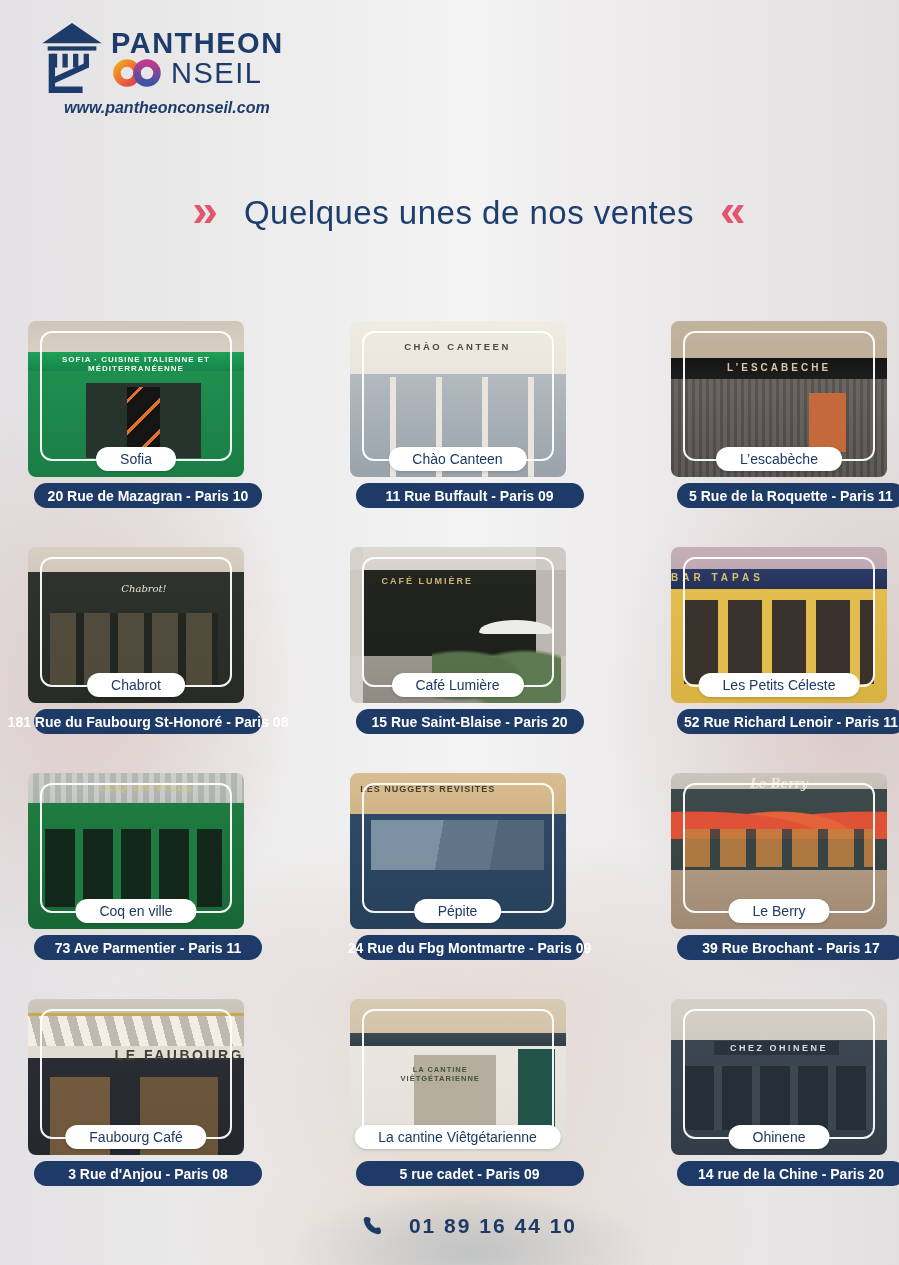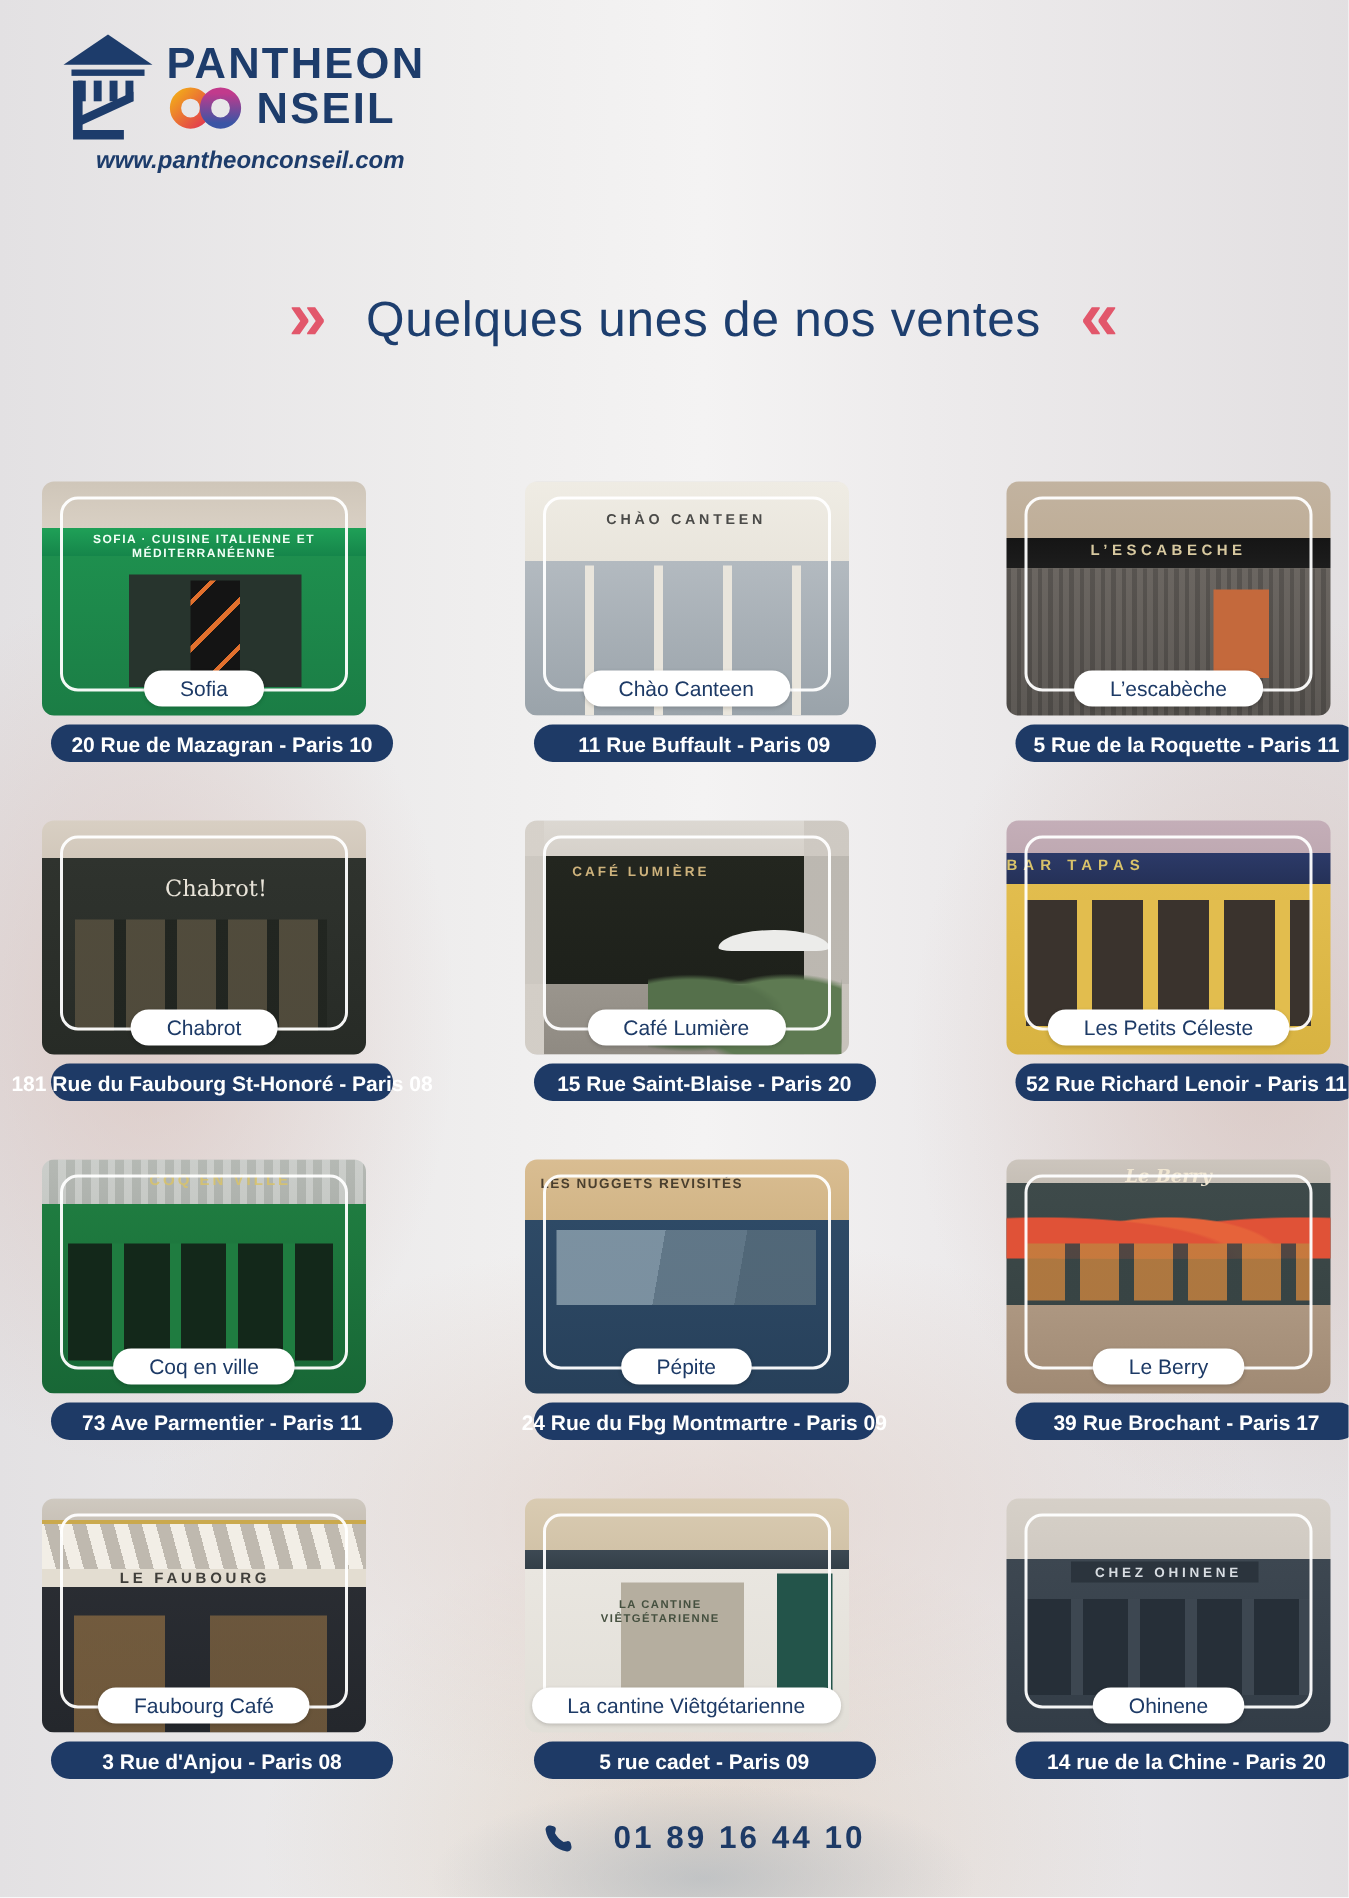--- a/index.html
+++ b/index.html
@@ -13,21 +13,21 @@
       radial-gradient(ellipse 420px 300px at 50% 97%, rgba(205,182,160,.45), transparent 70%),
       linear-gradient(90deg,#e3e1e3 0%,#efeeee 34%,#f4f3f3 50%,#edebec 66%,#e1dee0 100%);
     padding-left: 39px;
   }
 
   
   .header{position:absolute;top:22px;left:40px}
   .logo{display:flex;align-items:center;gap:7px}
   .brand-text{display:flex;flex-direction:column;line-height:1.05}
   .brand-l1{font-size:29px;font-weight:800;letter-spacing:1.5px;color:#1d3c6b}
-  .brand-l2{display:flex;align-items:flex-start;font-size:29px;font-weight:700;letter-spacing:1.5px;color:#1d3c6b}
+  .brand-l2{display:flex;align-items:center;font-size:29px;font-weight:400;letter-spacing:1.5px;color:#1d3c6b}
   .brand-l2 svg{margin-right:2px}
   .website{margin:5px 0 0 24px;font-size:16px;font-style:italic;font-weight:600;color:#1d3c6b}
 
   
   .title-row{position:absolute;top:194px;left:0;right:0;display:flex;justify-content:center;align-items:center;gap:26px}
   .title-row h1{margin:0;font-size:33px;font-weight:500;letter-spacing:.5px;color:#1d3e6e}
   .chev{font-size:46px;font-weight:700;color:#e2576b;line-height:.8;transform:translateY(-3px)}
 
   
   .grid{position:absolute;top:321px;left:28px;right:27px;display:flex;flex-direction:column;gap:39px}
@@ -57,21 +57,21 @@
 
   .p3{background:linear-gradient(180deg,#c2b3a0 0%,#bfae98 24%,#151515 24%,#1d1d1d 37%,#6b6661 37%,#5d5955 100%)}
   .p3::before{content:"";position:absolute;left:0;right:0;top:37%;bottom:0;
     background:repeating-linear-gradient(90deg,rgba(0,0,0,.18) 0 3px,transparent 3px 7px)}
   .p3::after{content:"";position:absolute;left:64%;width:17%;top:46%;bottom:16%;background:#c4693c}
   .p3 .sign{top:26.5%;left:0;right:0;text-align:center;color:#d8c9a0;font-size:10px;letter-spacing:3px}
 
   .p4{background:linear-gradient(180deg,#d8cfc3 0%,#d2c8bb 16%,#2f332e 16%,#272b26 100%)}
   .p4::before{content:"";position:absolute;left:10%;right:12%;top:42%;bottom:10%;opacity:.85;
     background:repeating-linear-gradient(90deg,#57503f 0 26px,#20241f 26px 34px)}
-  .p4 .sign{top:23%;left:16px;right:0;text-align:center;color:#e8e3d8;font-size:15px;font-family:"DejaVu Serif",serif;font-weight:400}
+  .p4 .sign{top:23%;left:16px;right:0;text-align:center;color:#e8e3d8;font-size:10px;font-style:italic;font-family:"DejaVu Serif",serif;font-weight:400}
 
   .p5{background-image:
       linear-gradient(90deg, rgba(214,209,202,.95) 0 6%, transparent 6% 86%, rgba(205,200,193,.9) 86%),
       linear-gradient(180deg,#dcd8d2 0%,#d6d1ca 15%,#23261f 15%,#1e211b 70%,#9a958d 70%,#8f8a82 100%)}
   .p5::before{content:"";position:absolute;left:38%;right:2%;top:56%;bottom:0;
     background:radial-gradient(ellipse at 22% 60%,#55704b 0 38%,transparent 44%),radial-gradient(ellipse at 72% 68%,#5e7a52 0 42%,transparent 48%)}
   .p5::after{content:"";position:absolute;right:6%;top:47%;width:34%;height:9%;background:#ececea;border-radius:50% 50% 12% 12%/85% 85% 15% 15%}
   .p5 .sign{top:18.5%;left:6%;right:34%;text-align:center;color:#cdb27c;font-size:9px;letter-spacing:2px}
 
   .p6{background:linear-gradient(180deg,#c4aeb8 0%,#bfa9b2 14%,#2c3a68 14%,#253158 27%,#e2bd4e 27%,#d8b341 100%)}
@@ -101,21 +101,21 @@
     background:repeating-linear-gradient(90deg,#c2803f 0 26px,#384444 26px 36px)}
   .p9 .sign{top:2.5%;left:0;right:0;text-align:center;color:#f0e6d2;font-size:12px;font-style:italic;font-family:"DejaVu Serif",serif}
 
   .p10{background-image:
       linear-gradient(90deg, transparent 0 10%, rgba(173,129,72,.55) 10% 38%, transparent 38% 52%, rgba(173,129,72,.5) 52% 88%, transparent 88%),
       linear-gradient(180deg,#cfc9c0 0%,#c9c2b8 9%,#caa94e 9%,#caa94e 11%,#2c2f35 11%,#24272c 100%);
     background-size:100% 50%,100% 100%;background-position:0 100%,0 0;background-repeat:no-repeat}
   .p10::before{content:"";position:absolute;left:0;right:0;top:11%;height:19%;
     background:repeating-linear-gradient(75deg,#f2eee6 0 9px,#bfb9af 9px 18px)}
   .p10::after{content:"";position:absolute;left:0;right:0;top:30%;height:8%;background:#e3ddd1}
-  .p10 .sign{top:30.5%;left:0;right:12px;text-align:center;color:#3f3e3a;font-size:10px;letter-spacing:2.5px;z-index:2}
+  .p10 .sign{top:30.5%;left:0;right:0;text-align:right;color:#3f3e3a;font-size:14px;letter-spacing:2.5px;z-index:2}
 
   .p11{background:linear-gradient(180deg,#d9cbb2 0%,#d2c3a8 22%,#3d4953 22%,#333f48 30%,#e9e6e0 30%,#e2dfd8 100%)}
   .p11::before{content:"";position:absolute;right:5%;width:17%;top:32%;bottom:6%;background:#23544a}
   .p11::after{content:"";position:absolute;left:30%;right:32%;top:36%;bottom:8%;background:#b5ae9f}
   .p11 .sign{top:42%;left:14%;right:30%;text-align:center;color:#45503f;font-size:7.5px;letter-spacing:1px;white-space:normal;line-height:1.3}
 
   .p12{background:linear-gradient(180deg,#d6d0c8 0%,#d0cac2 26%,#3d4751 26%,#333d47 100%)}
   .p12::before{content:"";position:absolute;left:20%;right:22%;top:27%;height:9%;background:#2b343d}
   .p12::after{content:"";position:absolute;left:6%;right:6%;top:43%;bottom:16%;
     background:repeating-linear-gradient(90deg,#262f38 0 30px,#3d4751 30px 38px)}

